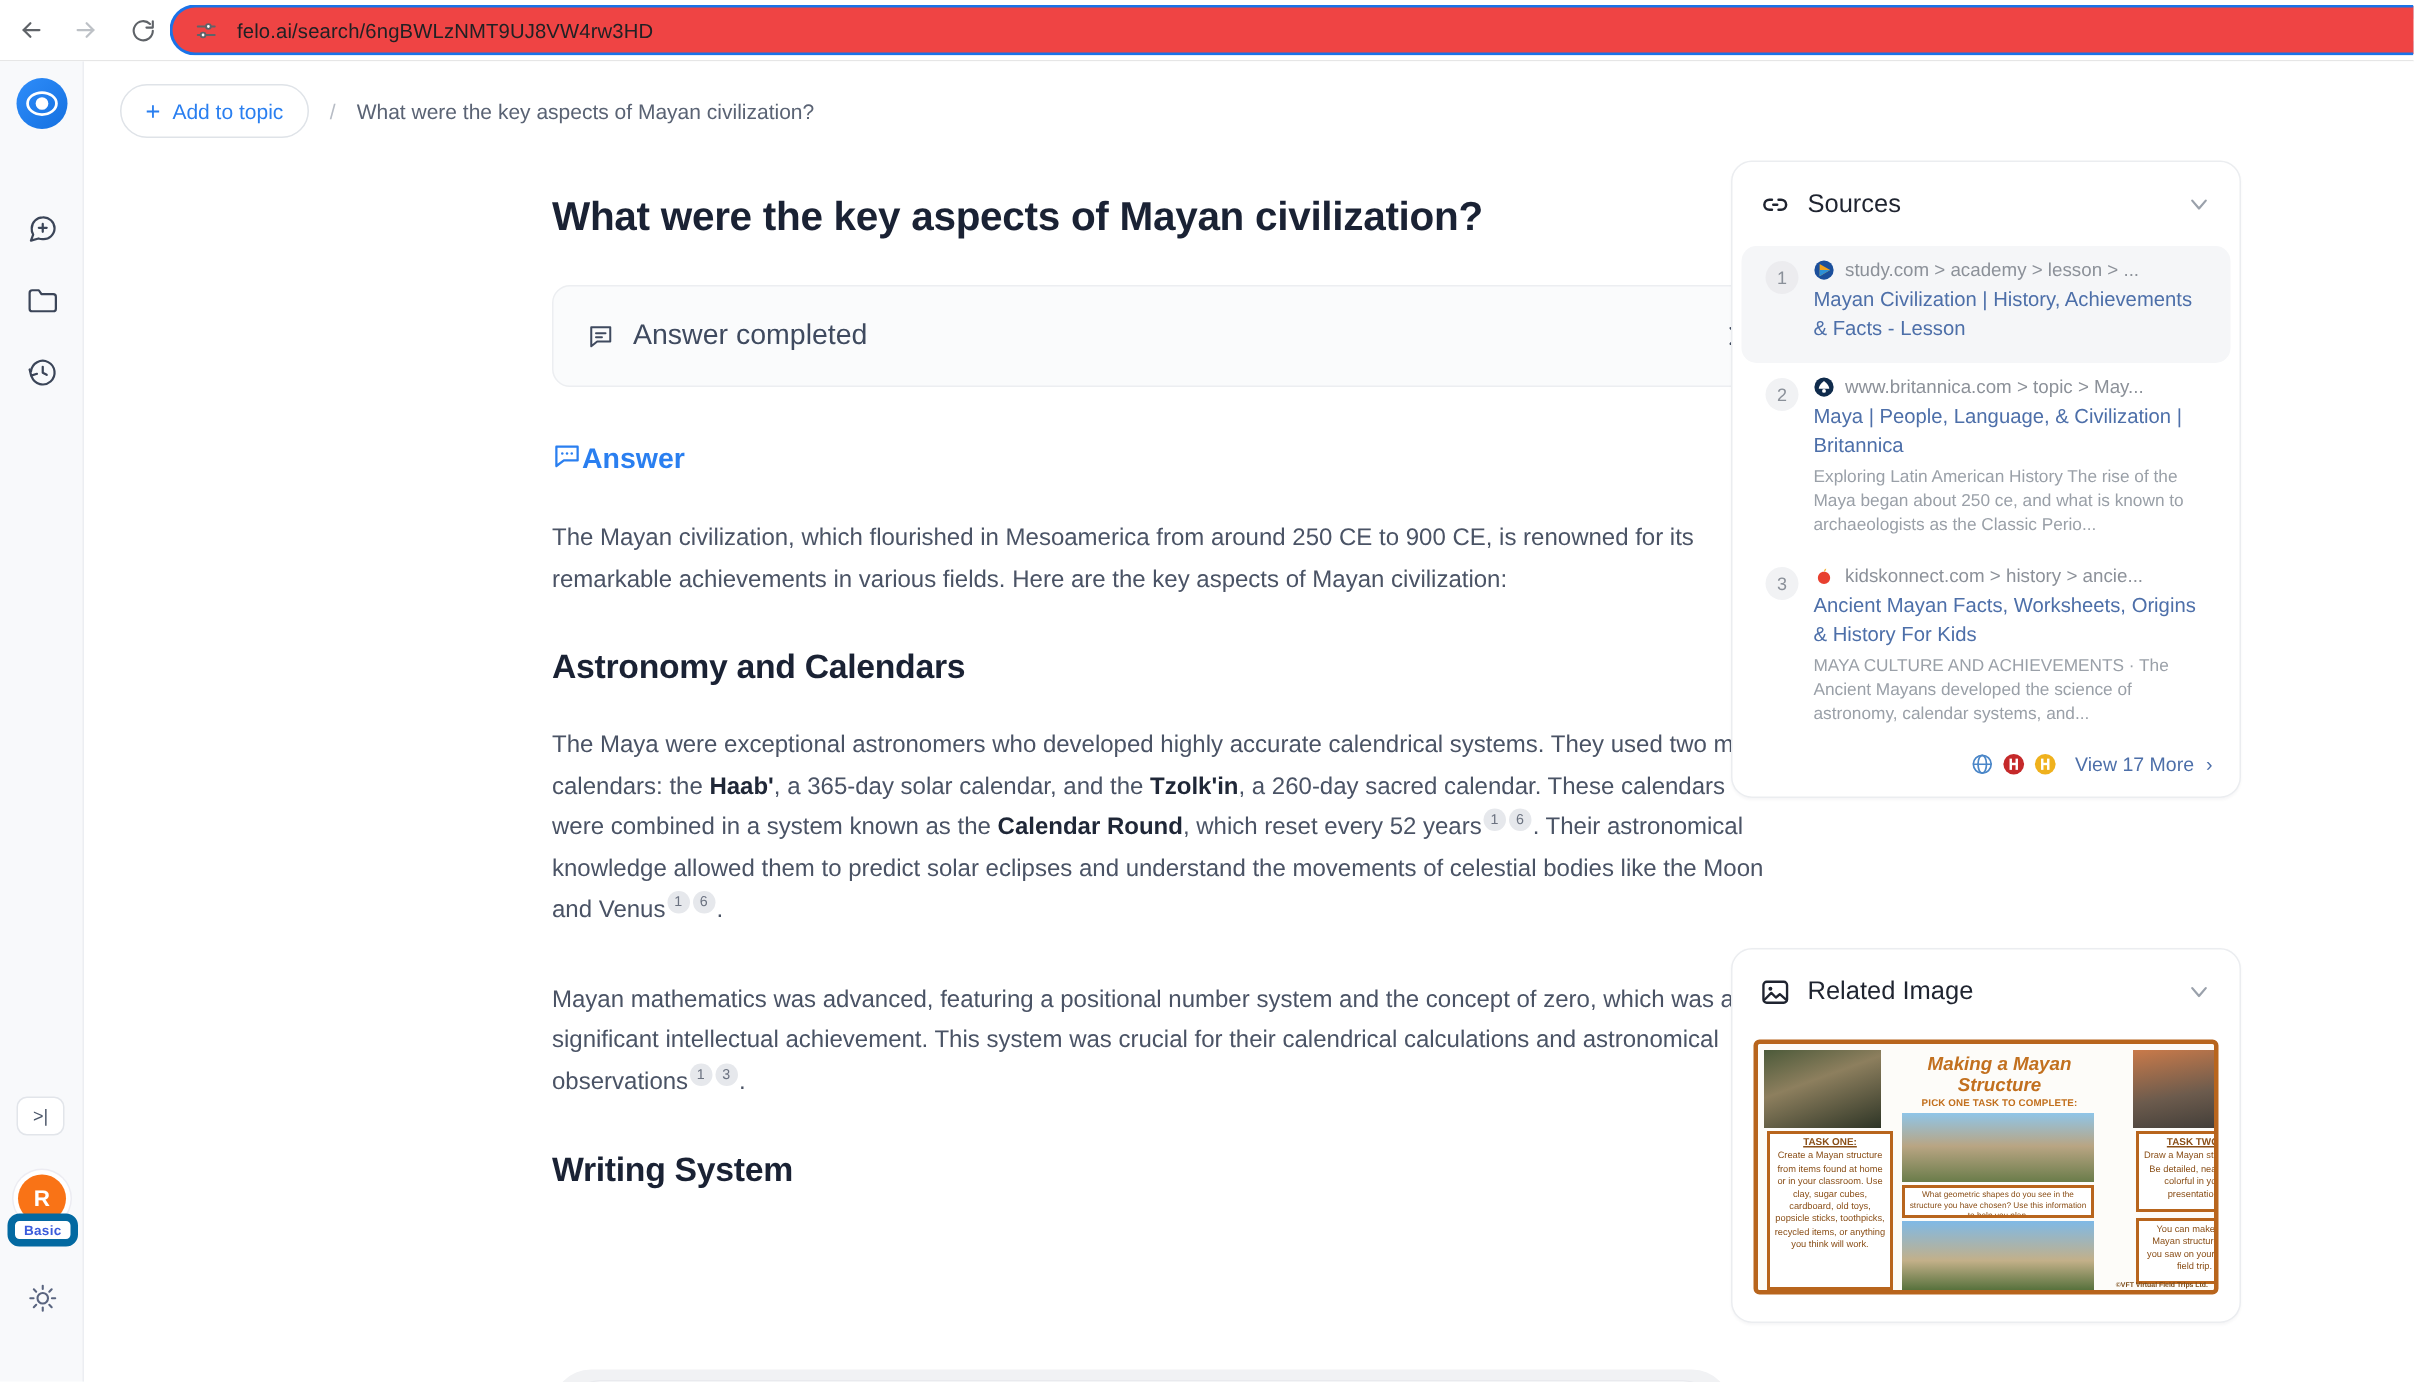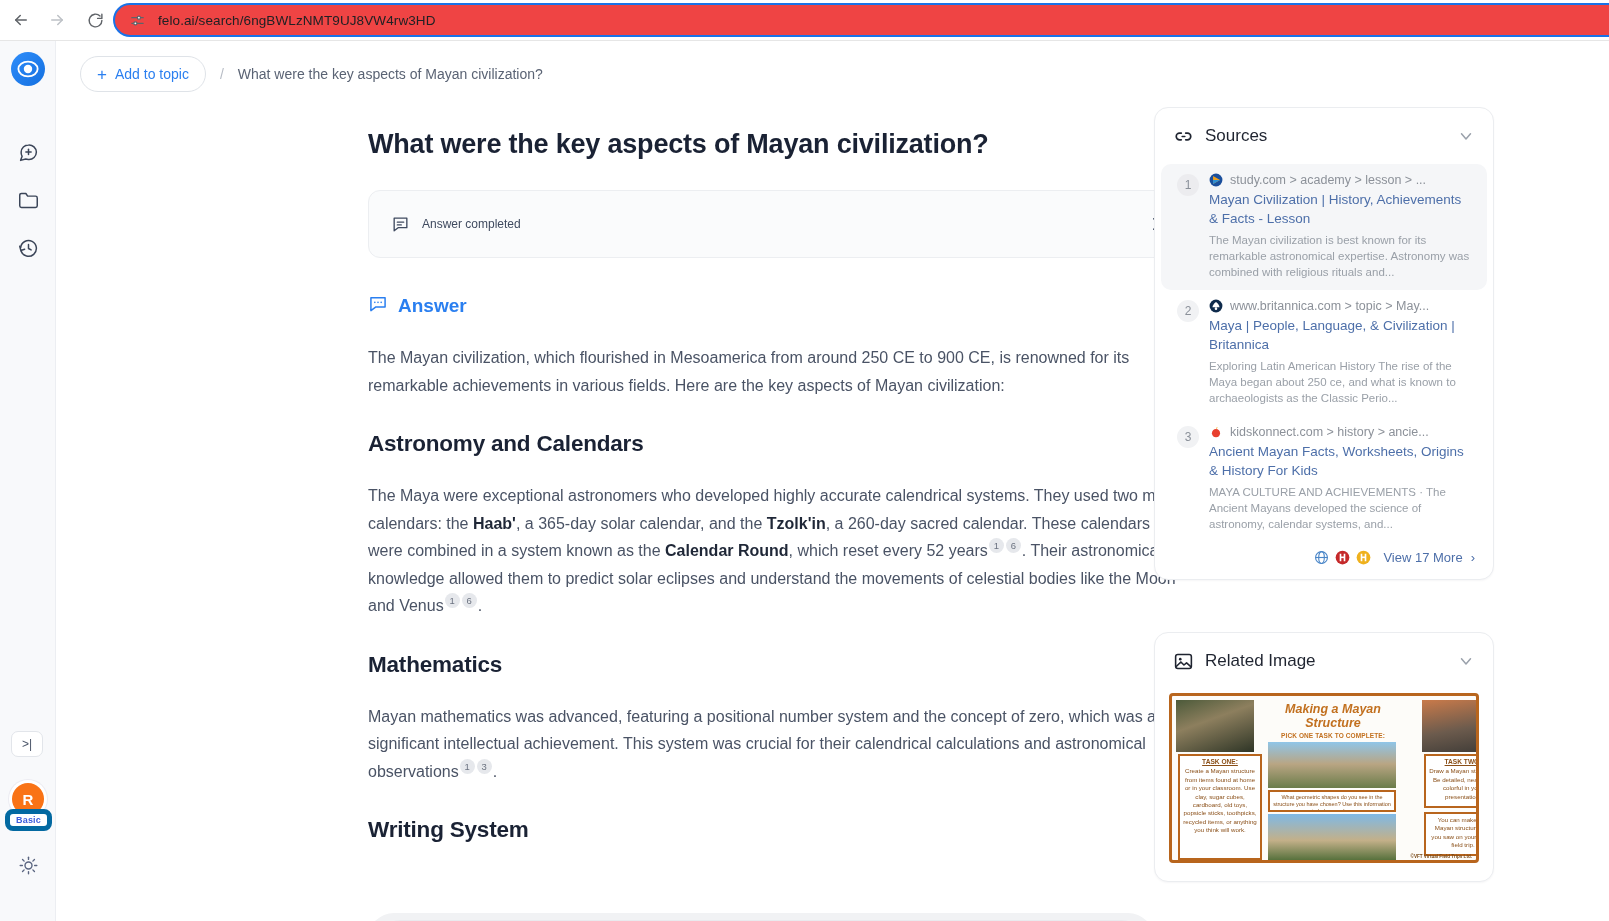--- a/index.html
+++ b/index.html
@@ -155,25 +155,25 @@
   .status-card {
     height: 68px;
     border: 1px solid #eceef1;
     border-radius: 12px;
     background: #fafbfc;
     display: flex; align-items: center;
     padding: 0 22px;
     margin-bottom: 36px;
   }
   .status-card .doc-ico { margin-right: 12px; display: flex; }
-  .status-card .label { font-size: 12px; color: #3f4a5f; flex: 1; }
+  .status-card .label { font-size: 19px; color: #3f4a5f; flex: 1; }
   .status-card .chev { color: #3f4a5f; display: flex; }
 
   .answer-head {
-    display: flex; align-items: center; gap: 10px;
+    display: flex; align-items: center; gap: 0;
     margin-bottom: 26px;
   }
   .answer-head .txt {
     color: #2a7ff0; font-size: 19px; font-weight: 600;
   }
   .para {
     font-size: 16px; line-height: 27.5px;
     color: #4a5365;
     margin-bottom: 32px;
   }
@@ -464,21 +464,20 @@
         <span class="txt">Answer</span>
       </div>
 
       <p class="para">The Mayan civilization, which flourished in Mesoamerica from around 250 CE to 900 CE, is renowned for its remarkable achievements in various fields. Here are the key aspects of Mayan civilization:</p>
 
       <h2 class="h2">Astronomy and Calendars</h2>
       <p class="para">
         <span>The Maya were exceptional astronomers who developed highly accurate calendrical systems. They used two main calendars: the </span><b>Haab'</b><span>, a 365-day solar calendar, and the </span><b>Tzolk'in</b><span>, a 260-day sacred calendar. These calendars were combined in a system known as the </span><b>Calendar Round</b><span>, which reset every 52 years</span><sup class="cite">1</sup><sup class="cite">6</sup><span>. Their astronomical knowledge allowed them to predict solar eclipses and understand the movements of celestial bodies like the Moon and Venus</span><sup class="cite">1</sup><sup class="cite">6</sup><span>.</span>
       </p>
 
-      <h2 class="h2">Mathematics</h2>
       <p class="para">
         <span>Mayan mathematics was advanced, featuring a positional number system and the concept of zero, which was a significant intellectual achievement. This system was crucial for their calendrical calculations and astronomical observations</span><sup class="cite">1</sup><sup class="cite">3</sup><span>.</span>
       </p>
 
       <h2 class="h2">Writing System</h2>
     </div>
   </div>
 
   <div class="rightpanel">
 
@@ -506,21 +505,20 @@
             <span class="favicon">
               <svg width="14" height="14" viewBox="0 0 24 24">
                 <circle cx="12" cy="12" r="11" fill="#1b4f9c"></circle>
                 <path d="M7 5 L19 12 L7 19 Z" fill="#f0a11c"></path>
                 <path d="M7 12 L19 12 L7 19 Z" fill="#2c8fd6"></path>
               </svg>
             </span>
             <span>study.com &gt; academy &gt; lesson &gt; ...</span>
           </div>
           <div class="src-title">Mayan Civilization | History, Achievements &amp; Facts - Lesson</div>
-          <div class="src-snip">The Mayan civilization is best known for its remarkable astronomical expertise. Astronomy was combined with religious rituals and...</div>
         </div>
       </div>
 
       <div class="src-item">
         <div class="src-num">2</div>
         <div class="src-body">
           <div class="src-domain">
             <span class="favicon">
               <svg width="14" height="14" viewBox="0 0 24 24">
                 <circle cx="12" cy="12" r="11" fill="#0f2b4c"></circle>

